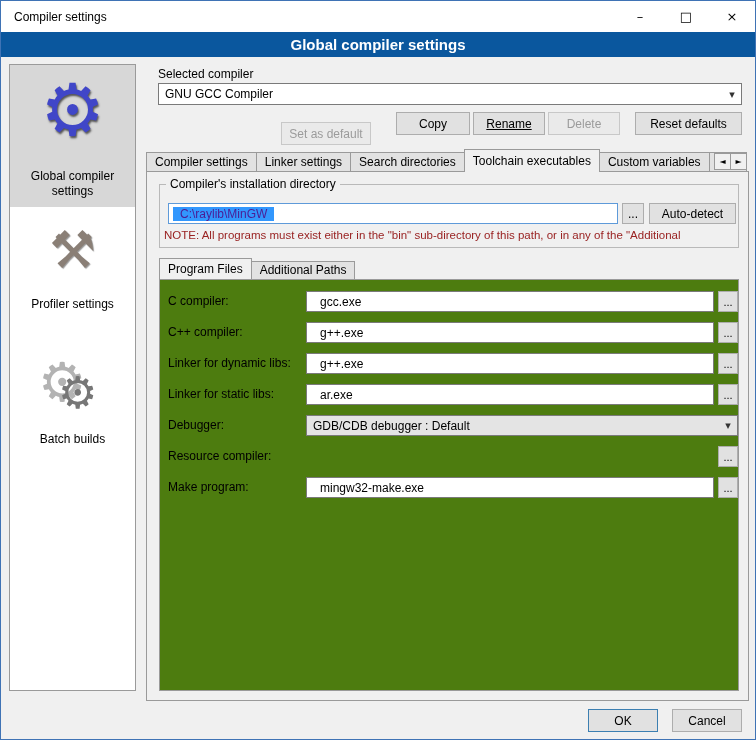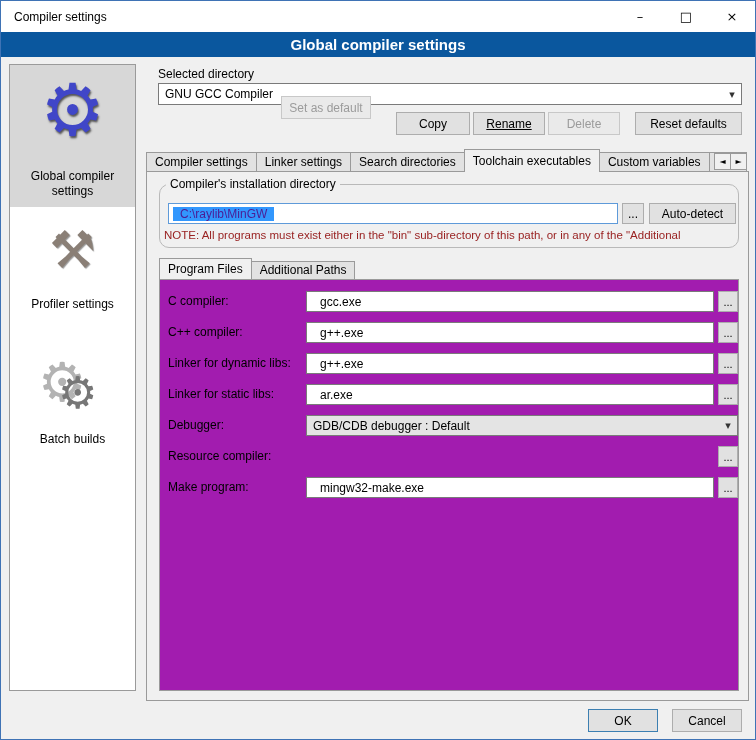--- a/index.html
+++ b/index.html
@@ -40,31 +40,31 @@
   
   .tabs { position:absolute; left:145px; top:148px; width:603px; height:23px; display:flex; align-items:flex-end; overflow:hidden; }
   .tab { flex:0 0 auto; height:20px; background:#e2e2e2; border:1px solid #9a9a9a; border-bottom:none; padding:2px 8px 0 8px; white-space:nowrap; margin-right:-1px; }
   .tab.active { height:23px; background:#f0f0f0; padding-top:4px; position:relative; z-index:3; }
   .tab-arrows { position:absolute; top:152px; right:8px; display:flex; z-index:4; }
   .tab-arrow { width:17px; height:17px; background:#f0f0f0; border:1px solid #9a9a9a; display:flex; align-items:center; justify-content:center; font-size:8px; font-family:"DejaVu Sans",sans-serif; margin-left:-1px; }
 
   .tab-panel { position:absolute; left:145px; top:170px; width:603px; height:530px; border:1px solid #9a9a9a; background:#f0f0f0; z-index:2; }
 
   
-  .groupbox { position:absolute; left:12px; top:12px; width:580px; height:64px; border:1px solid #b9b9b9; border-radius:10px; }
+  .groupbox { position:absolute; left:12px; top:12px; width:580px; height:64px; border:1px solid #b9b9b9; border-radius:0; }
   .groupbox-title { position:absolute; top:-8px; left:6px; background:#f0f0f0; padding:0 4px; font-size:12px; }
   .dir-input { position:absolute; left:8px; top:18px; width:450px; height:21px; background:#fff; border:1px solid #5e9ad9; display:flex; align-items:center; padding-left:4px; overflow:hidden; white-space:nowrap; }
   .dir-input .sel { background:#3297fd; color:#4c1d95; padding:0 7px; }
   .note { position:absolute; left:4px; top:44px; width:568px; color:#992222; font-size:11.5px; white-space:nowrap; overflow:hidden; }
 
   
   .subtabs { position:absolute; left:12px; top:86px; height:21px; display:flex; align-items:flex-end; }
   .subtab { flex:0 0 auto; height:18px; background:#e2e2e2; border:1px solid #9a9a9a; border-bottom:none; padding:1px 8px 0 8px; white-space:nowrap; margin-right:-1px; }
   .subtab.active { height:21px; background:#f0f0f0; padding-top:3px; position:relative; z-index:3; }
-  .sub-panel { position:absolute; left:12px; top:107px; width:580px; height:412px; border:1px solid #9a9a9a; background:#a21caf; z-index:2; }
+  .sub-panel { position:absolute; left:12px; top:107px; width:580px; height:412px; border:1px solid #9a9a9a; background:#4d7c0f; z-index:2; }
 
   .form-row-label { position:absolute; left:8px; font-size:12px; }
   .field-input { position:absolute; left:146px; width:408px; height:21px; border:1px solid #7a7a7a; background:#fff; font-family:"Liberation Sans",sans-serif; font-size:12px; padding:0 13px; }
   .browse-btn { position:absolute; left:558px; width:20px; height:21px; font-size:11px; }
   .debugger-combo { position:absolute; left:146px; width:432px; height:21px; background:#e4e4e4; border:1px solid #7a7a7a; }
 
   
   .footer-btn { height:23px; width:70px; }
 </style>
 </head>
@@ -96,28 +96,28 @@
     </div>
     <div class="sidebar-item">
       <span class="side-icon batch-ic">
           <span class="batch-g1">⚙</span>
           <span class="batch-g2">⚙</span>
         </span>
       <span class="side-label">Batch builds</span>
     </div>
   </div>
 
-  <span class="abs field-label" style="left:157px; top:66px;">Selected directory</span>
+  <span class="abs field-label" style="left:157px; top:66px;">Selected compiler</span>
 
   <div class="abs combo" style="left:157px; top:82px; width:584px; height:22px;">
     <span>GNU GCC Compiler</span>
     <span class="arrow">▾</span>
   </div>
 
-  <div class="abs btn disabled" style="left:280px; top:95px; width:90px; height:23px;">Set as default</div>
+  <div class="abs btn disabled" style="left:280px; top:121px; width:90px; height:23px;">Set as default</div>
   <div class="abs btn" style="left:395px; top:111px; width:74px; height:23px;">Copy</div>
   <div class="abs btn" style="left:472px; top:111px; width:72px; height:23px;text-decoration:underline;">Rename</div>
   <div class="abs btn disabled" style="left:547px; top:111px; width:72px; height:23px;">Delete</div>
   <div class="abs btn" style="left:634px; top:111px; width:107px; height:23px;">Reset defaults</div>
 
   <div class="tabs">
     <div class="tab">Compiler settings</div>
     <div class="tab">Linker settings</div>
     <div class="tab">Search directories</div>
     <div class="tab active">Toolchain executables</div>

